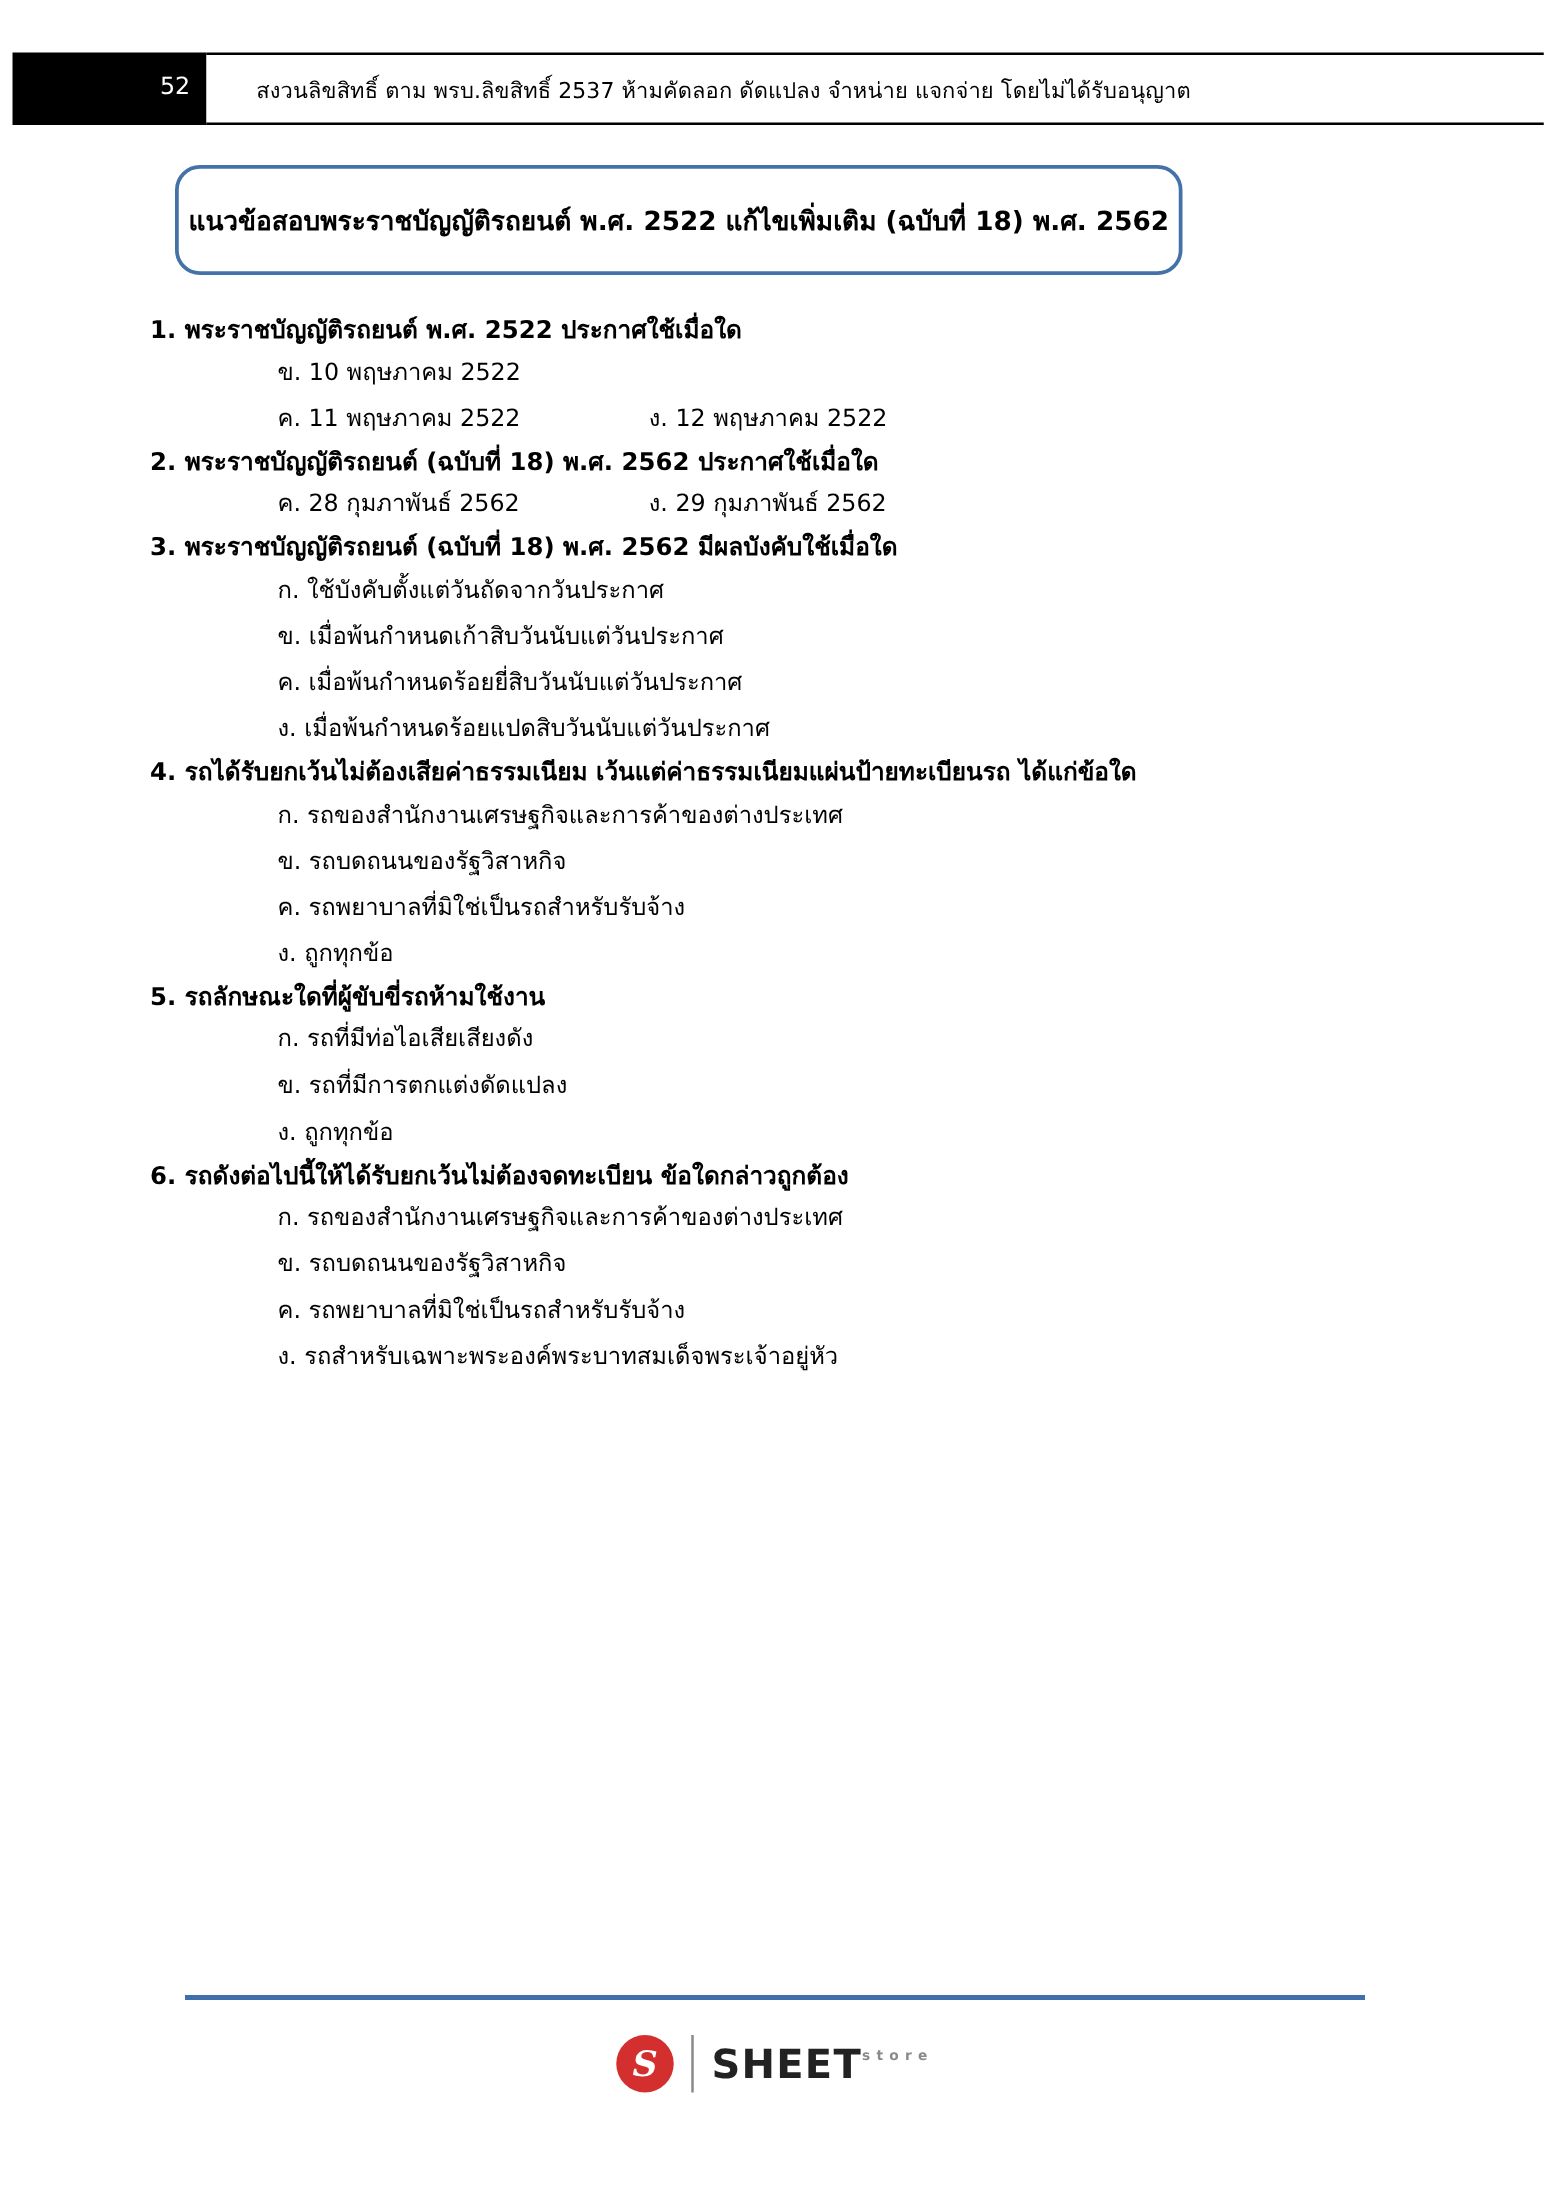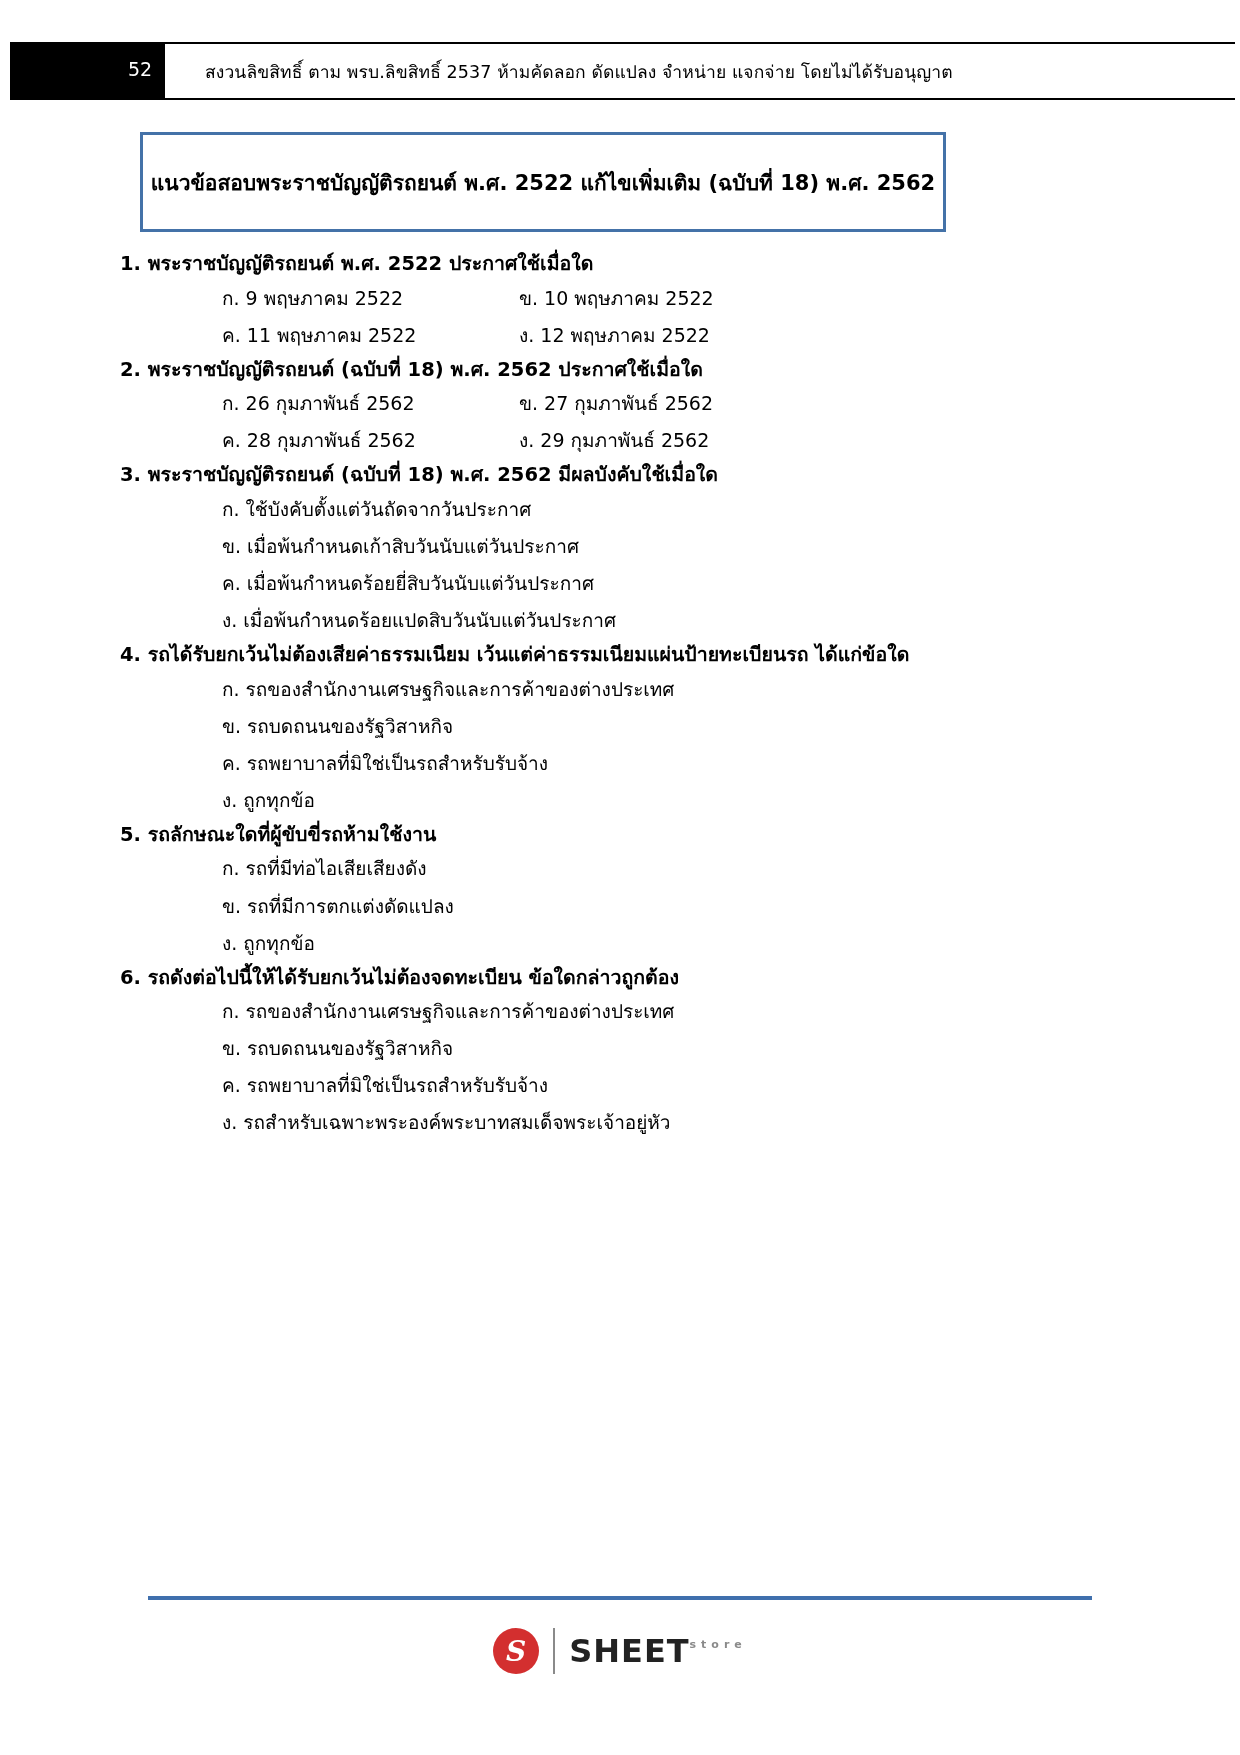--- a/index.html
+++ b/index.html
@@ -64,23 +64,23 @@
     letter-spacing: 0.1px;
     white-space: nowrap;
   }
 
   
   .title-box {
     position: absolute;
     left: 140px;
     top: 132px;
     width: 806px;
-    height: 100px;
+    height: 88px;
     border: 3px solid #4472a8;
-    border-radius: 0;
+    border-radius: 20px;
     box-sizing: border-box;
     display: flex;
     align-items: center;
     justify-content: center;
   }
   .title-text {
     font-size: 21px;
     font-weight: bold;
     text-align: center;
     white-space: nowrap;
@@ -196,37 +196,32 @@
 <div class="title-box">
   <div class="title-text">แนวข้อสอบพระราชบัญญัติรถยนต์ พ.ศ. 2522  แก้ไขเพิ่มเติม (ฉบับที่ 18) พ.ศ. 2562</div>
 </div>
 
 <div class="content">
 
   <div class="q-block">
     <div class="q-text">1. พระราชบัญญัติรถยนต์ พ.ศ. 2522  ประกาศใช้เมื่อใด</div>
     <div class="choices-grid">
       <div class="choice-row">
-        <div class="choice-cell col1">ก. 9 พฤษภาคม 2522</div>
         <div class="choice-cell">ข. 10 พฤษภาคม 2522</div>
       </div>
       <div class="choice-row">
         <div class="choice-cell col1">ค. 11 พฤษภาคม 2522</div>
         <div class="choice-cell">ง. 12 พฤษภาคม 2522</div>
       </div>
     </div>
   </div>
 
   <div class="q-block">
     <div class="q-text">2. พระราชบัญญัติรถยนต์ (ฉบับที่ 18) พ.ศ. 2562 ประกาศใช้เมื่อใด</div>
     <div class="choices-grid">
-      <div class="choice-row">
-        <div class="choice-cell col1">ก. 26 กุมภาพันธ์ 2562</div>
-        <div class="choice-cell">ข. 27 กุมภาพันธ์ 2562</div>
-      </div>
       <div class="choice-row">
         <div class="choice-cell col1">ค. 28 กุมภาพันธ์ 2562</div>
         <div class="choice-cell">ง. 29 กุมภาพันธ์ 2562</div>
       </div>
     </div>
   </div>
 
   <div class="q-block">
     <div class="q-text">3. พระราชบัญญัติรถยนต์ (ฉบับที่ 18) พ.ศ. 2562 มีผลบังคับใช้เมื่อใด</div>
     <div class="choice-list">

